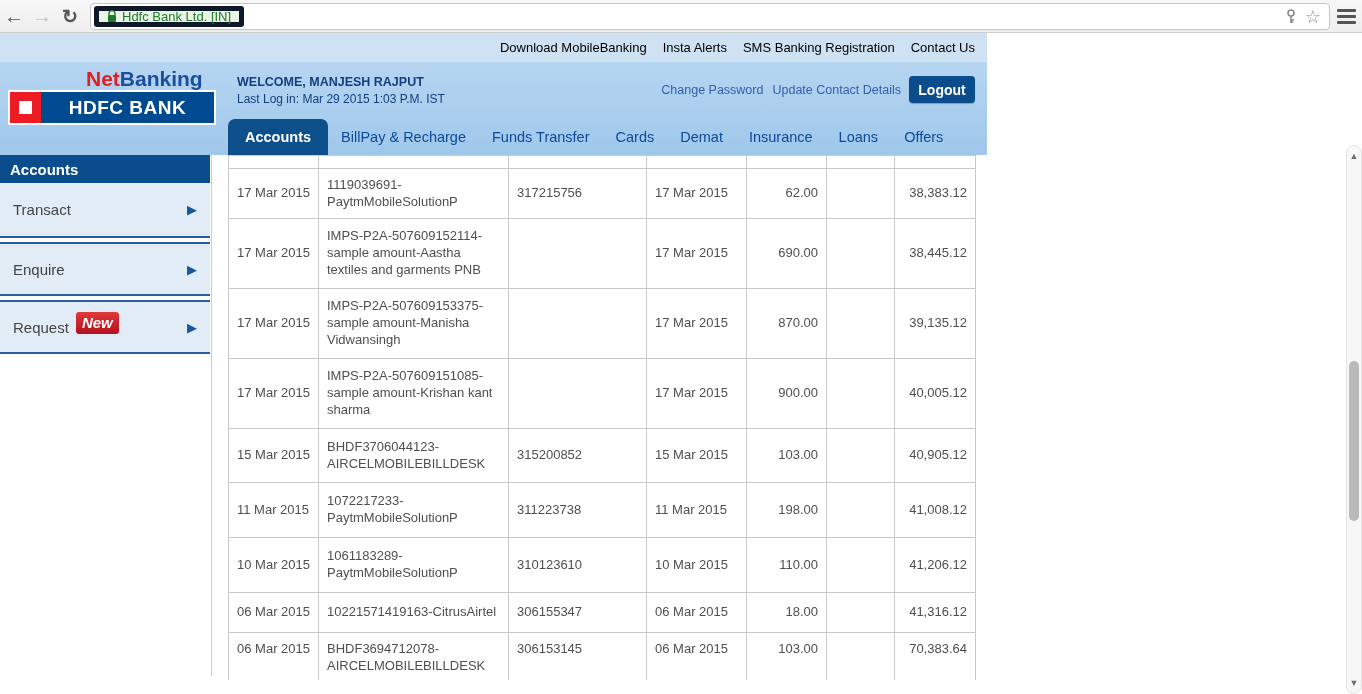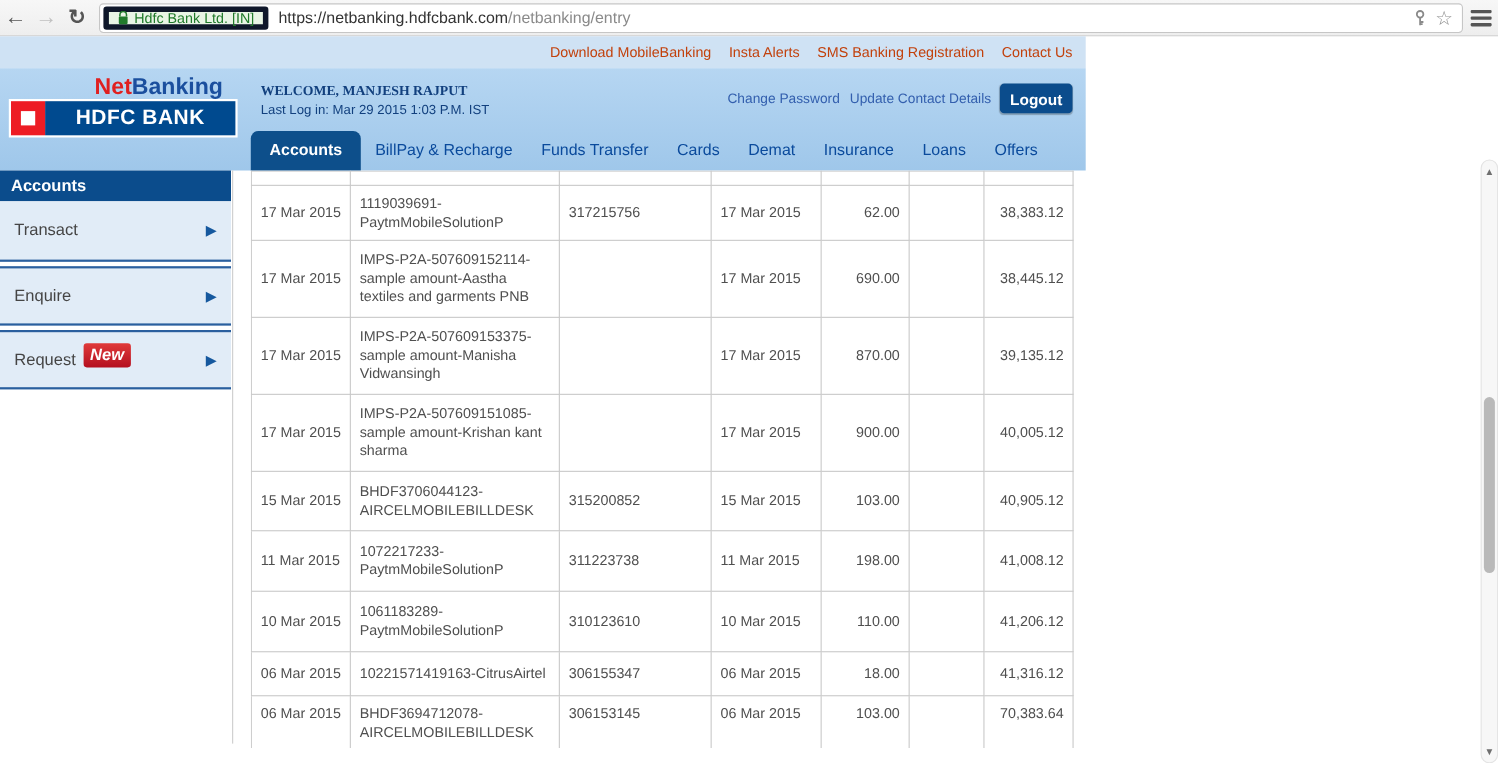--- a/index.html
+++ b/index.html
@@ -36,21 +36,21 @@
   .key-icon { margin-right:8px; cursor:pointer; }
   .star-icon { font-size:18px; color:#8f8f8f; cursor:pointer; margin-right:2px; }
   .menu-icon { position:absolute; left:1337px; top:9px; width:19px; cursor:pointer; }
   .menu-icon div { height:3px; background:#555; margin-bottom:3px; border-radius:1px; }
   
   .topbar {
     position:absolute; left:0; top:33px; width:987px; height:29px;
     background:#cfe2f4; display:flex; align-items:center; justify-content:flex-end;
     gap:16px; padding-right:12px;
   }
-  .top-link { font-size:13px; color:#c2410c; cursor:pointer; white-space:nowrap; }
+  .top-link { font-size:13px; color:#000000; cursor:pointer; white-space:nowrap; }
   
   .band {
     position:absolute; left:0; top:62px; width:987px; height:93px;
     background: linear-gradient(#b6d6f2, #9fc7ea);
   }
   .brand-line { position:absolute; left:86px; top:5px; font-size:21px; font-weight:bold; }
   .brand-line .net { color:#e02020; }
   .brand-line .banking { color:#1b4f9e; }
   .logo-box {
     position:absolute; left:8px; top:28px; width:208px; height:35px;
@@ -58,21 +58,21 @@
   }
   .emblem { width:31px; height:31px; background:#ed1c24; position:relative; }
   .emblem::after {
     content:""; position:absolute; left:9px; top:9px; width:13px; height:13px; background:#fff;
   }
   .bank-name {
     flex:1; background:#004a8f; color:#fff; font-weight:bold; font-size:19px;
     display:flex; align-items:center; justify-content:center; letter-spacing:0.5px;
   }
   .welcome-block { position:absolute; left:237px; top:13px; color:#12407e; }
-  .welcome { font-size:12.5px; font-weight:bold;font-family:Liberation Serif, serif; }
+  .welcome { font-size:12.5px; font-weight:bold; }
   .last-login { font-size:12px; margin-top:3px; }
   .header-links { position:absolute; right:86px; top:21px; display:flex; gap:9px; }
   .header-link { font-size:12.5px; color:#335fae; cursor:pointer; white-space:nowrap; }
   .logout-btn {
     position:absolute; right:12px; top:14px; width:66px; height:27px;
     background:#0b4c8c; border-radius:4px; color:#fff; font-size:14px; font-weight:bold;
     display:flex; align-items:center; justify-content:center; cursor:pointer;
     box-shadow: 0 1px 1px rgba(0,0,0,.25);
   }
   .tabs { position:absolute; left:228px; bottom:0; display:flex; align-items:flex-end; }
@@ -156,21 +156,20 @@
     <span class="nav-glyph disabled">→</span>
     <span class="nav-glyph refresh">↻</span>
     <div class="addr-bar">
       <span class="secure-badge">
         <svg width="10" height="13" viewBox="0 0 10 13">
           <path d="M2 5 V3.5 A3 3 0 0 1 8 3.5 V5" fill="none" stroke="#217a2b" stroke-width="1.4"></path>
           <rect x="1" y="5" width="8" height="7" rx="1" fill="#217a2b"></rect>
         </svg>
         <span>Hdfc Bank Ltd. [IN]</span>
       </span>
-      <span class="url"><span class="domain">https://netbanking.hdfcbank.com</span><span class="path">/netbanking/entry</span></span>
       <span class="addr-spacer"></span>
       <svg class="key-icon" width="12" height="16" viewBox="0 0 12 16">
         <circle cx="6" cy="4" r="3" fill="none" stroke="#8a8a8a" stroke-width="1.6"></circle>
         <path d="M6 7 V14 M6 11 H9 M6 13 H8.3" stroke="#8a8a8a" stroke-width="1.6" fill="none"></path>
       </svg>
       <span class="star-icon">☆</span>
     </div>
     <div class="menu-icon">
         <div></div>
         <div></div>

